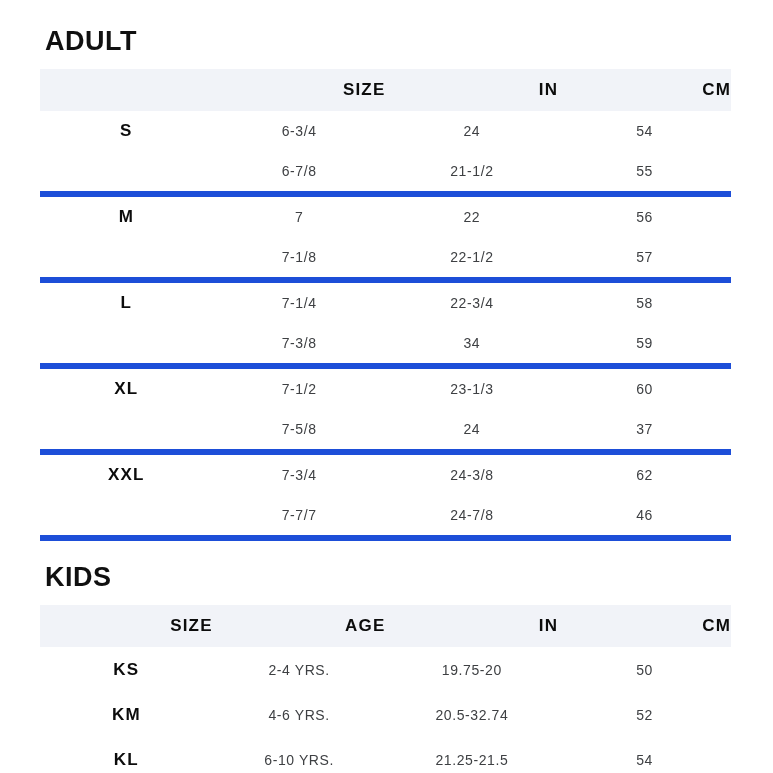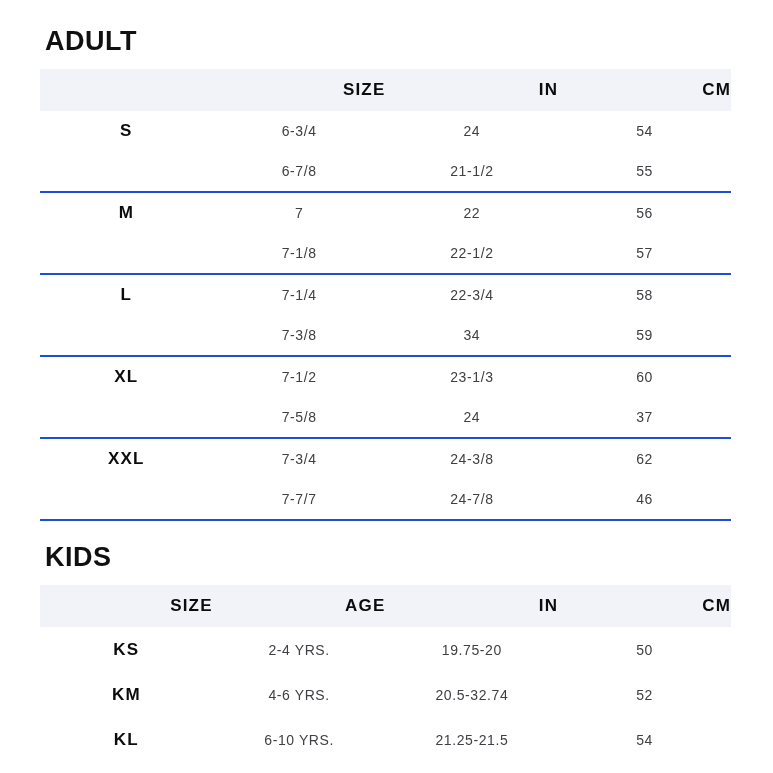--- a/index.html
+++ b/index.html
@@ -53,21 +53,21 @@
   .kids-table tbody td {
     height: 45px;
   }
   td.size-label {
     font-weight: 800;
     font-size: 17px;
     color: #0c0c0c;
     letter-spacing: 1.2px;
   }
   tr.group-end td {
-    border-bottom: 2px solid #1d4ed8;
+    border-bottom: 6px solid #1d4ed8;
   }
 </style>
 </head>
 <body>
 
 <div class="container">
 
   <h2 class="section-title">ADULT</h2>
 
   <table class="adult-table">

